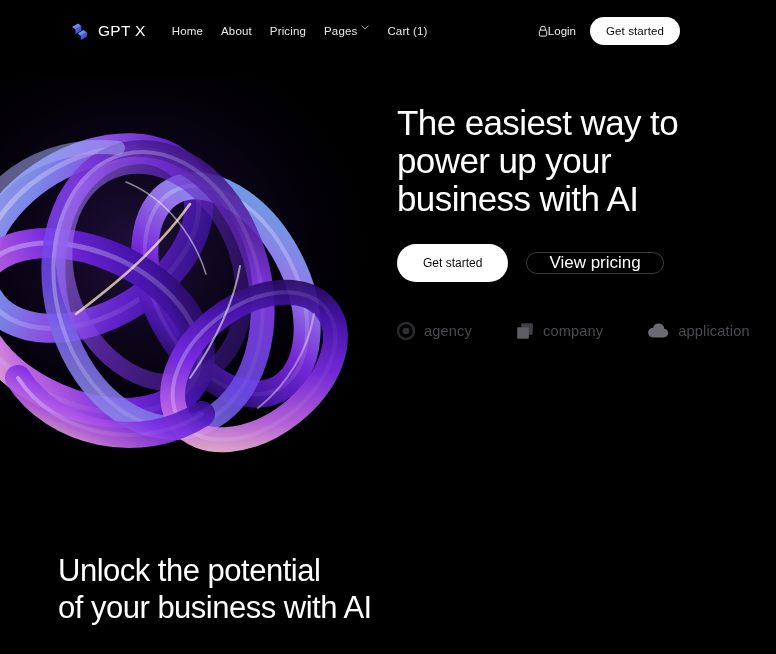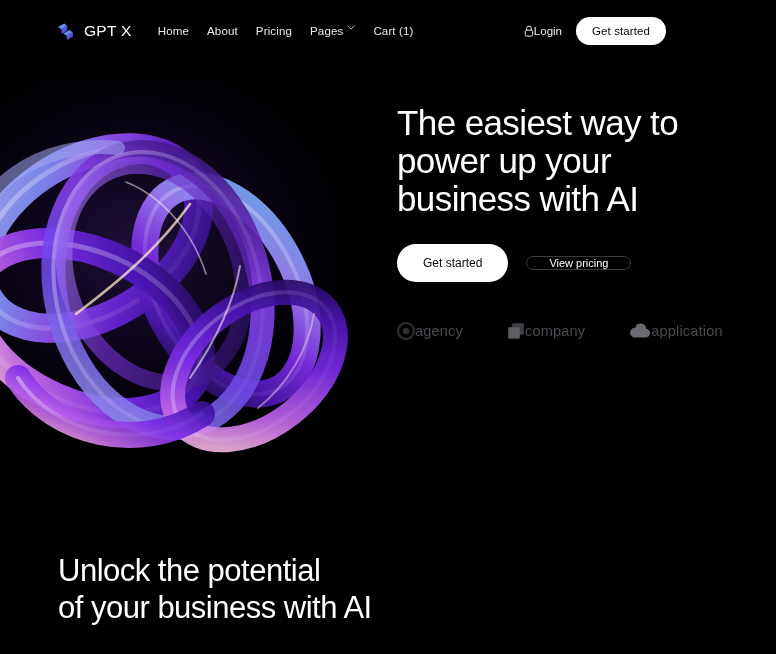--- a/index.html
+++ b/index.html
@@ -7,21 +7,21 @@
     width:776px; height:654px;
     background:#000000;
     overflow:hidden;
     font-family:"Liberation Sans", sans-serif;
     -webkit-font-smoothing:antialiased;
   }
   .page { position:relative; width:776px; height:654px; background:#000; overflow:hidden; }
 
   
   .nav {
-    position:absolute; top:0; left:0; width:708px; height:58px;
+    position:absolute; top:0; left:14px; width:708px; height:58px;
     display:flex; align-items:center; padding:4px 42px 0 56px;
     z-index:40;
   }
   .brand { display:flex; align-items:center; gap:9px; margin-right:26px; }
   .logo-mark { width:19px; height:19px; display:block; }
   .brand-name {
     color:#ffffff; font-size:15.5px; letter-spacing:.3px; font-weight:400;
     white-space:nowrap;
   }
   .nav-links { display:flex; align-items:center; gap:18px; }
@@ -66,29 +66,29 @@
   .cta-row { margin-top:26px; display:flex; gap:18px; align-items:center; }
   .btn-primary {
     background:#ffffff; color:#0a0a0a; border:none; border-radius:999px;
     font-family:"Liberation Sans", sans-serif;
     font-size:12px; padding:12px 26px; cursor:pointer; white-space:nowrap;
   }
   .btn-ghost {
     background:transparent; color:#ffffff;
     border:1px solid #3a3a42; border-radius:999px;
     font-family:"Liberation Sans", sans-serif;
-    font-size:11px; padding:0 22px; cursor:pointer; white-space:nowrap;
+    font-size:17px; padding:0 22px; cursor:pointer; white-space:nowrap;
   }
 
   
   .partners {
     margin-top:40px; display:flex; align-items:center; gap:44px;
     white-space:nowrap;
   }
-  .partner { display:flex; align-items:center; }
+  .partner { display:flex; align-items:center; gap:9px; }
   .partner-label {
     color:#4a4a50; font-size:14.5px; letter-spacing:.2px; font-weight:500;
   }
   .partner svg { display:block; }
 
   
   .bottom {
     position:absolute; left:58px; top:552px; z-index:20;
   }
   .bottom-title {

